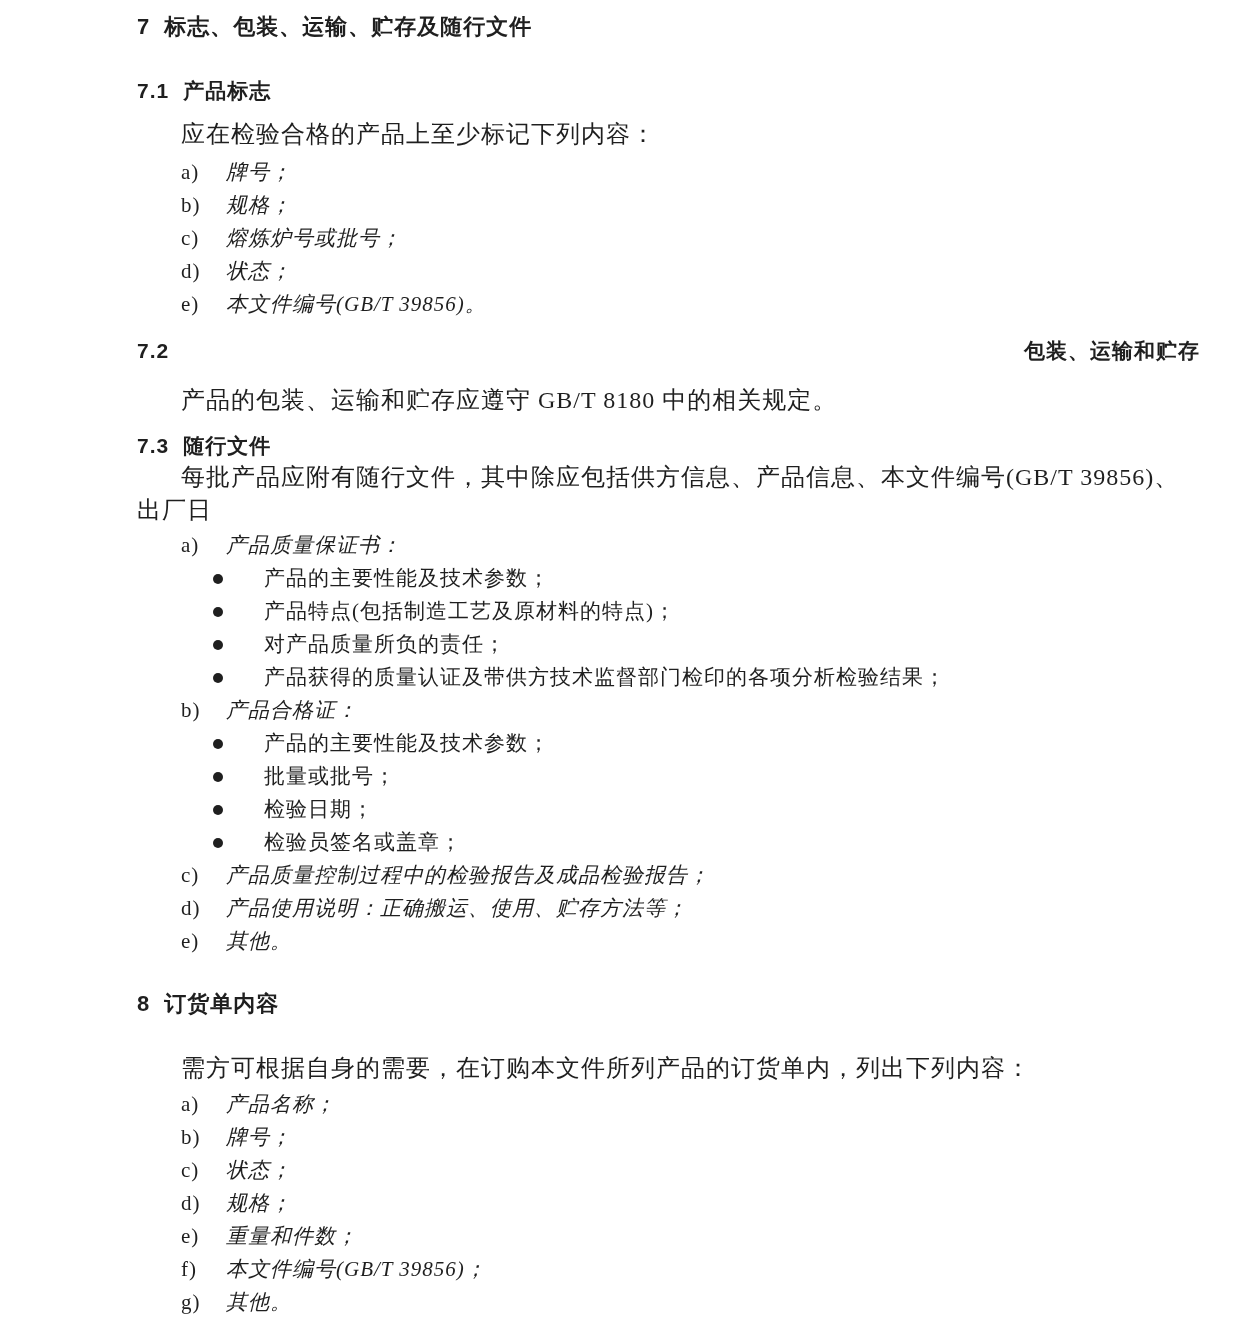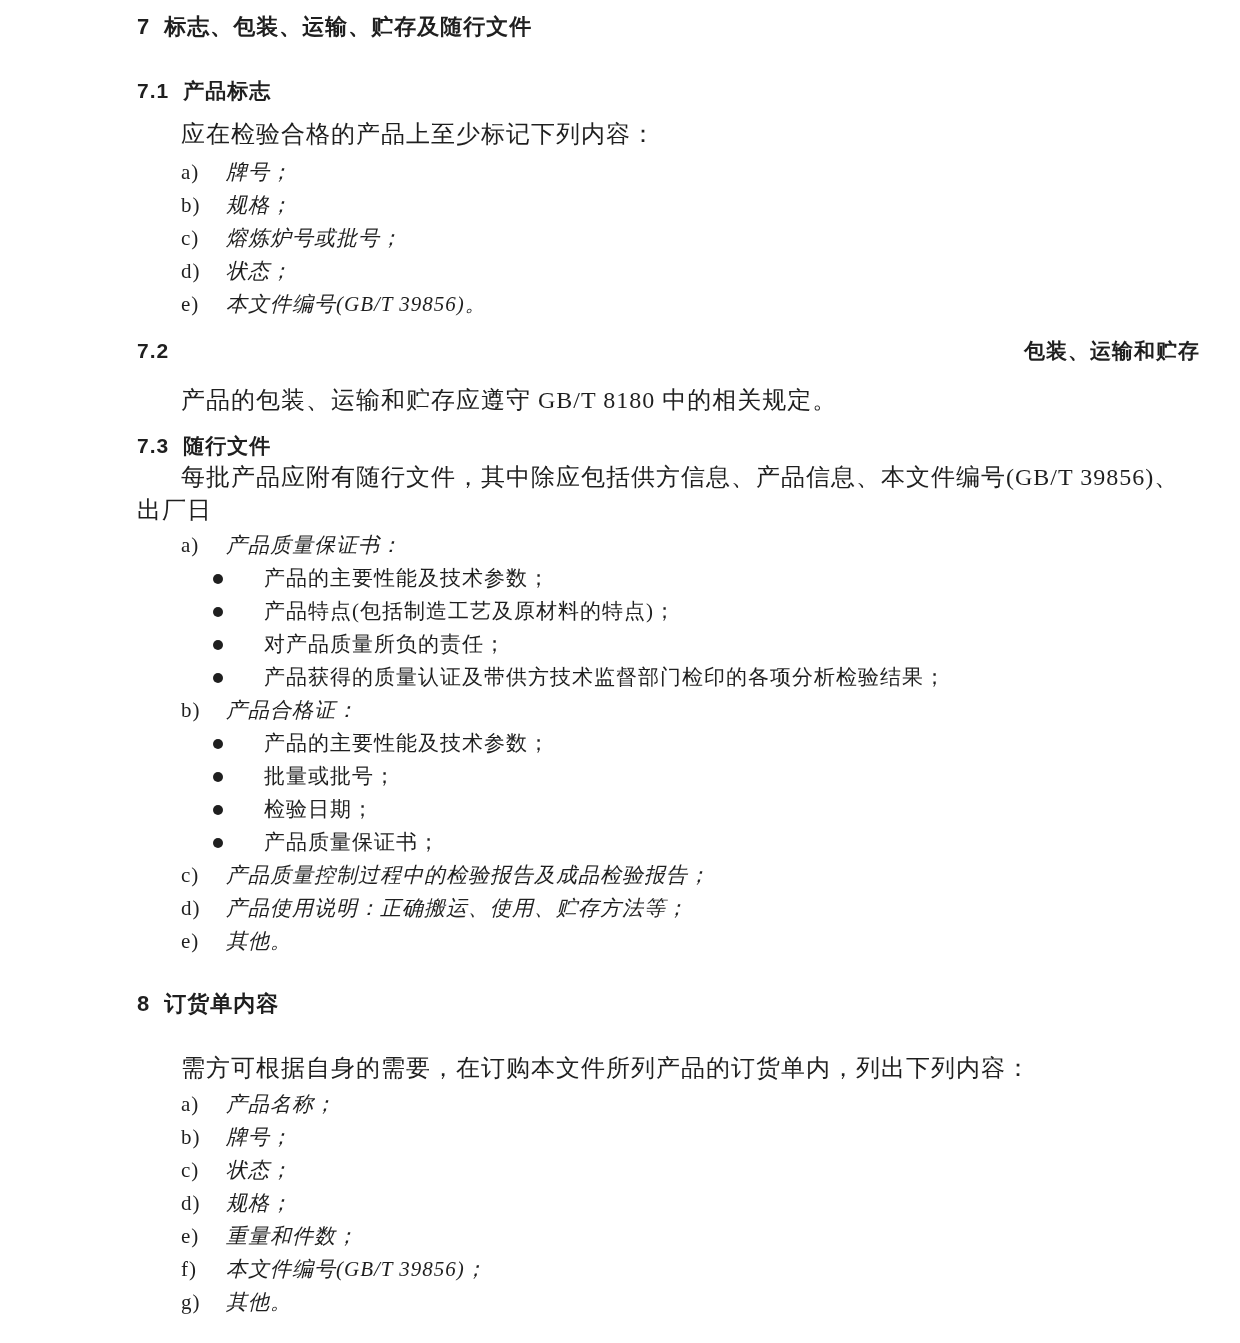--- a/index.html
+++ b/index.html
@@ -174,21 +174,21 @@
     <div class="bl">
       <span class="dot"></span>
       <span class="bl-text">批量或批号；</span>
     </div>
     <div class="bl">
       <span class="dot"></span>
       <span class="bl-text">检验日期；</span>
     </div>
     <div class="bl">
       <span class="dot"></span>
-      <span class="bl-text">产品质量保证书；</span>
+      <span class="bl-text">检验员签名或盖章；</span>
     </div>
 
     <div class="li">
       <span class="li-label">c)</span>
       <span class="li-text">产品质量控制过程中的检验报告及成品检验报告；</span>
     </div>
     <div class="li">
       <span class="li-label">d)</span>
       <span class="li-text">产品使用说明：正确搬运、使用、贮存方法等；</span>
     </div>

